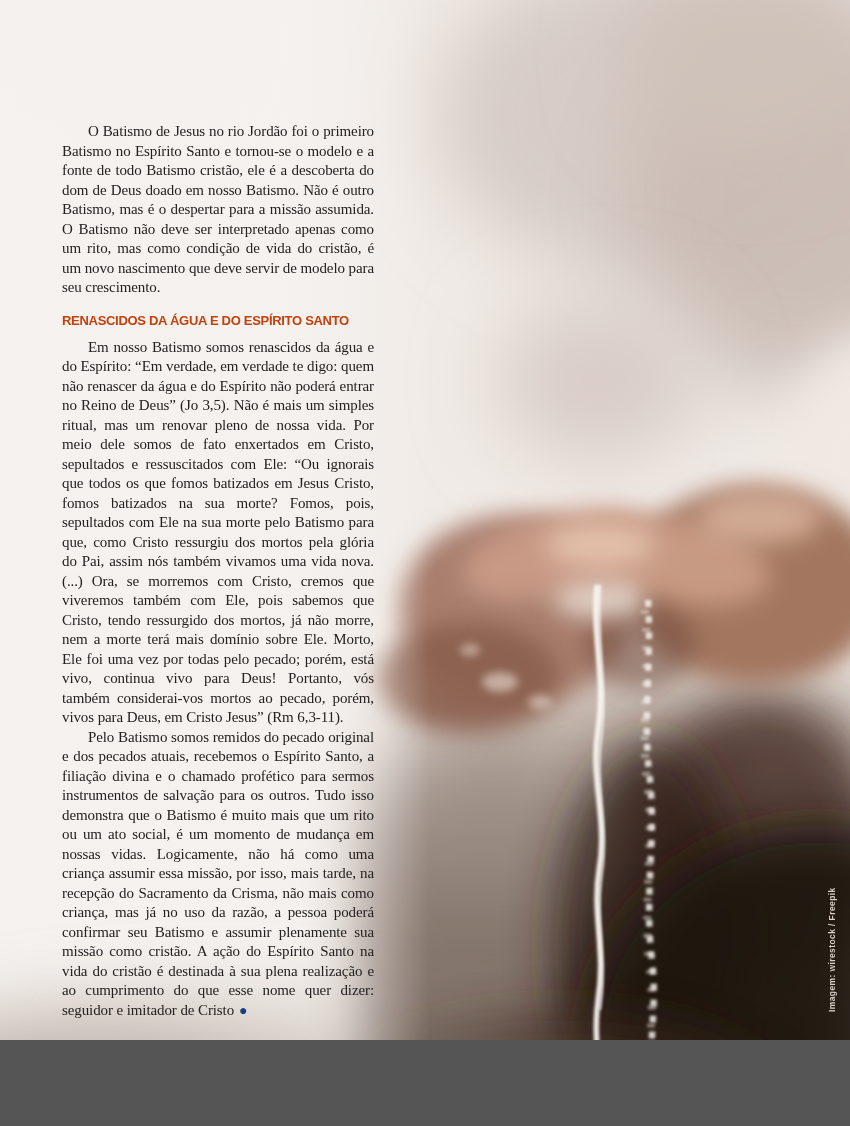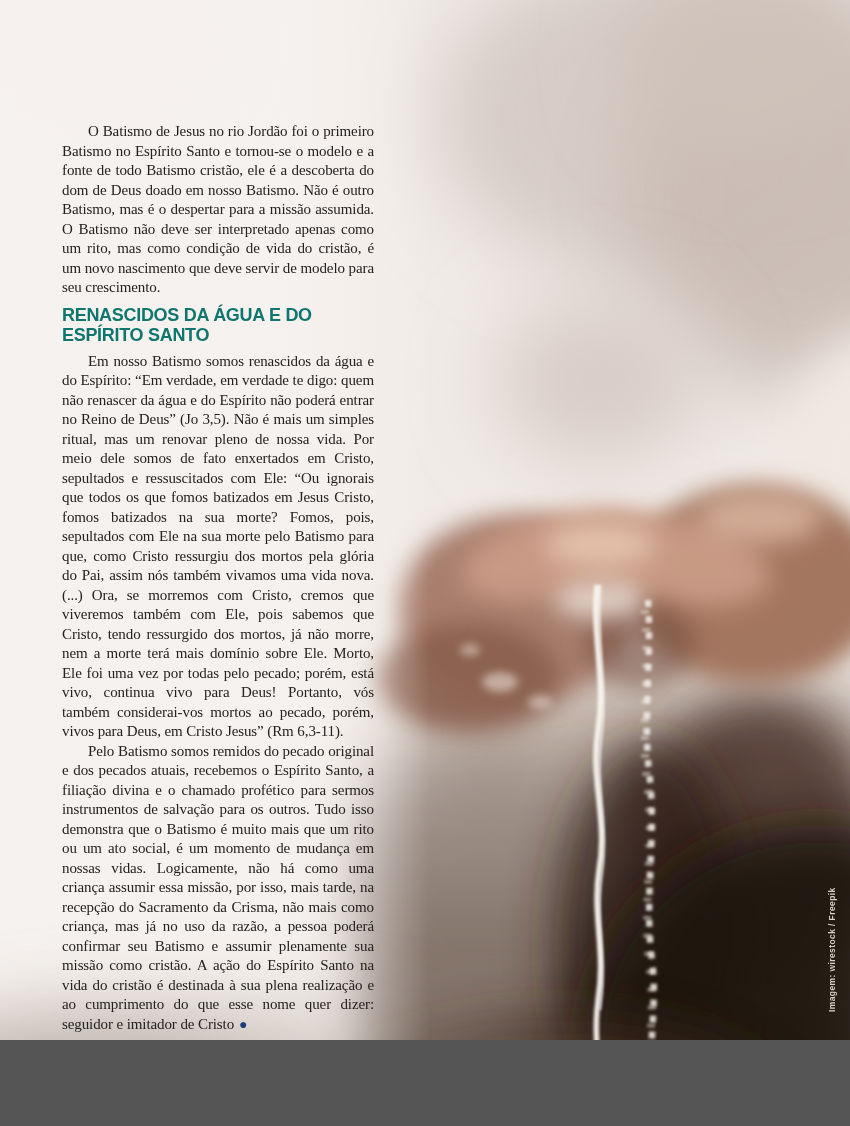--- a/index.html
+++ b/index.html
@@ -13,23 +13,23 @@
   .text-col {
     position:absolute; left:62px; top:122px; width:312px;
     color:#242120;
     font-size:15px; line-height:19.5px;
     text-align:justify; letter-spacing:-0.1px;
   }
   .text-col p { margin:0; text-indent:26px; }
 
   .heading {
     font-family:"Liberation Sans", sans-serif;
-    font-weight:bold; color:#0f766e;
-    font-size:18px; line-height:20px; letter-spacing:-0.3px;
-    margin:7px 0 7px 0; text-align:left; text-indent:0;
+    font-weight:bold; color:#c2410c;
+    font-size:13px; line-height:20px; letter-spacing:-0.3px;
+    margin:13px 0 7px 0; text-align:left; text-indent:0;
   }
 
   .endmark { color:#1c3e7c; font-size:14px; margin-left:5px; letter-spacing:0; }
 
   .footer {
     position:absolute; left:410px; top:1070px; width:357px;
     text-align:right;
   }
   .dotted {
     height:2px; margin-bottom:8px;

